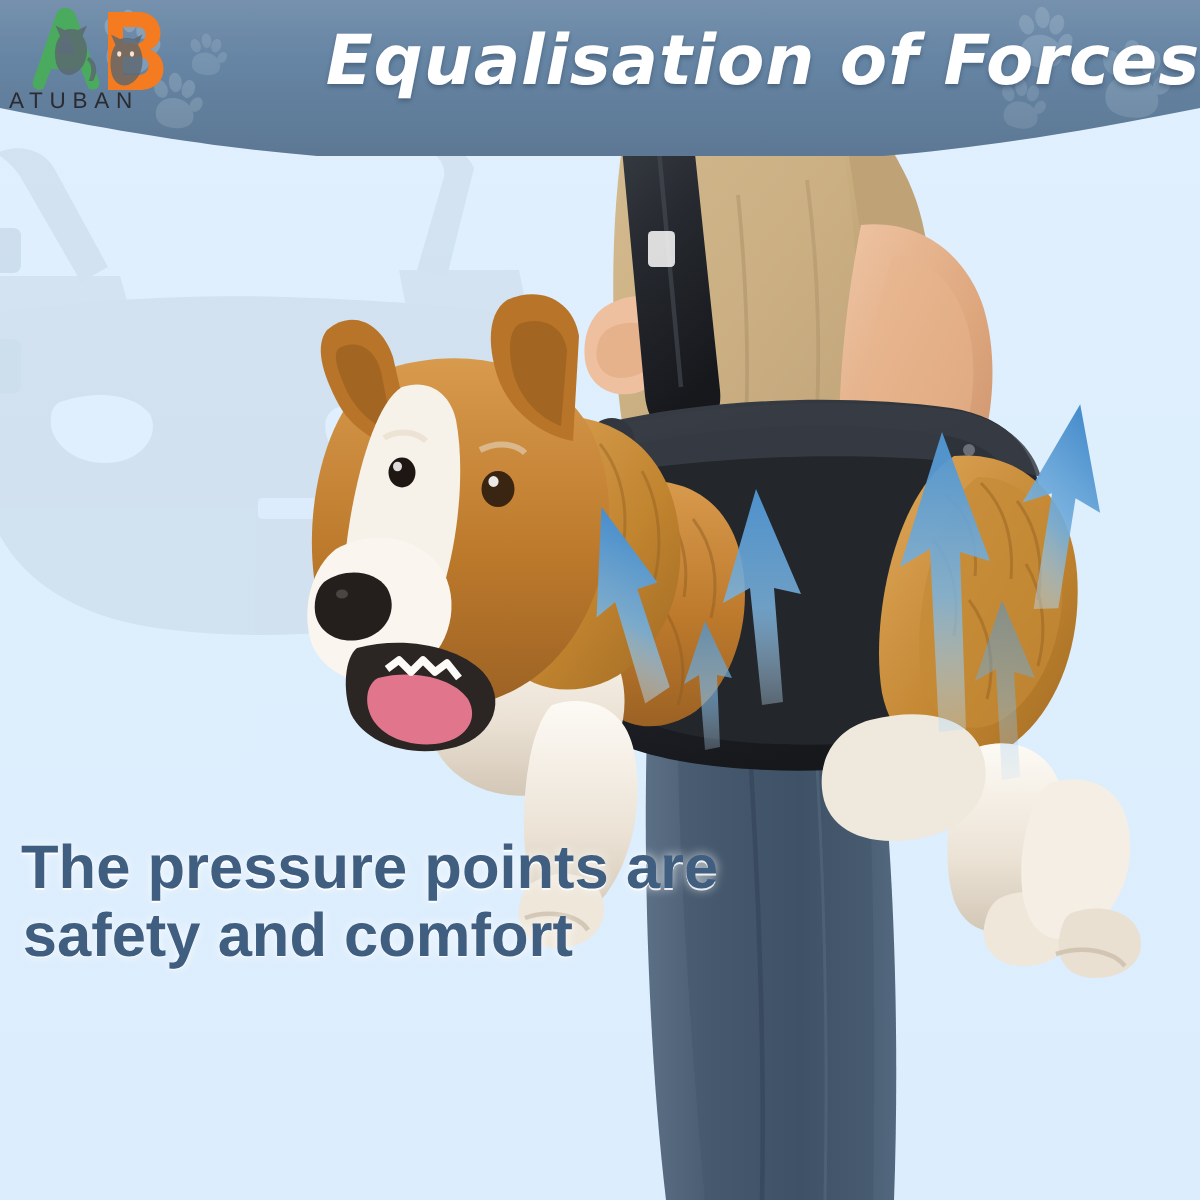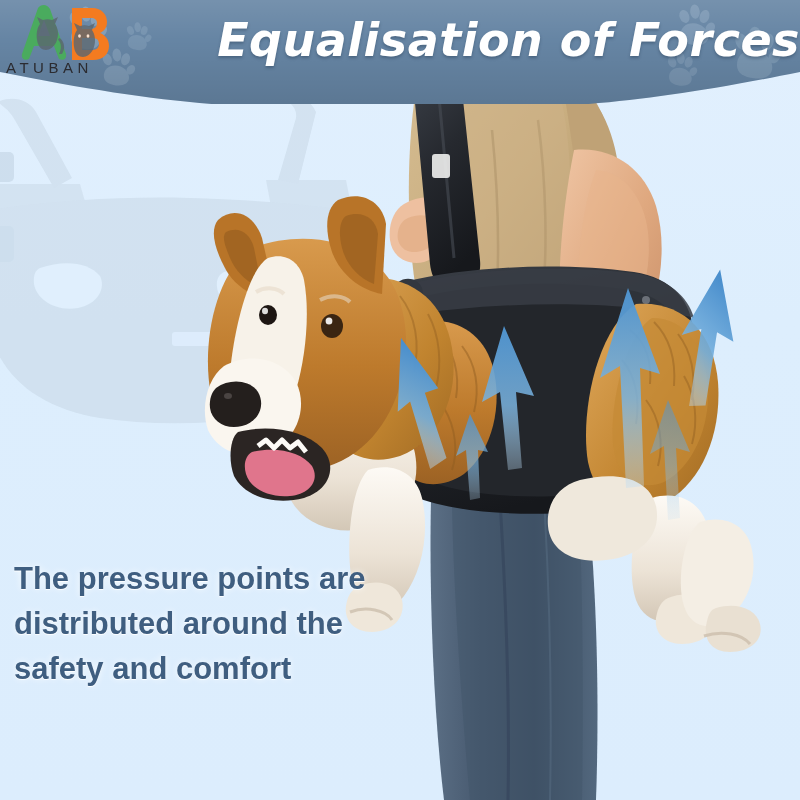--- a/index.html
+++ b/index.html
@@ -109,24 +109,24 @@
   .arrows { position: absolute; left: 0; top: 0; width: 800px; height: 800px; z-index: 5; pointer-events: none; }
   .arrows svg { display: block; width: 800px; height: 800px; }
 
   
   .caption {
     position: absolute;
     left: 14px;
     top: 556px;
     width: 368px;
     z-index: 7;
-    text-align: left;
+    text-align: right;
     font-family: "Liberation Sans", sans-serif;
     font-weight: 700;
-    font-size: 31px;
+    font-size: 41px;
     line-height: 45px;
     color: #3f5e80;
     text-shadow: 0 1px 0 rgba(255,255,255,.85), 0 0 7px rgba(255,255,255,.8);
   }
   .caption .cl { display: block; white-space: nowrap; }
 </style>
 </head>
 <body>
 
 <div id="stage">
@@ -528,17 +528,16 @@
           <ellipse cx="65.5" cy="32" rx="1.4" ry="1.8" fill="#fdfdfd"></ellipse>
           <ellipse cx="74" cy="32" rx="1.4" ry="1.8" fill="#fdfdfd"></ellipse>
         </g>
       </svg>
     </div>
     <div class="logo-word">ATUBAN</div>
   </div>
 
   <div class="caption">
     <span class="cl">The pressure points are</span>
-    <span class="cl">distributed around the</span>
     <span class="cl">safety and comfort</span>
   </div>
 
 </div>
 
 </body></html>

